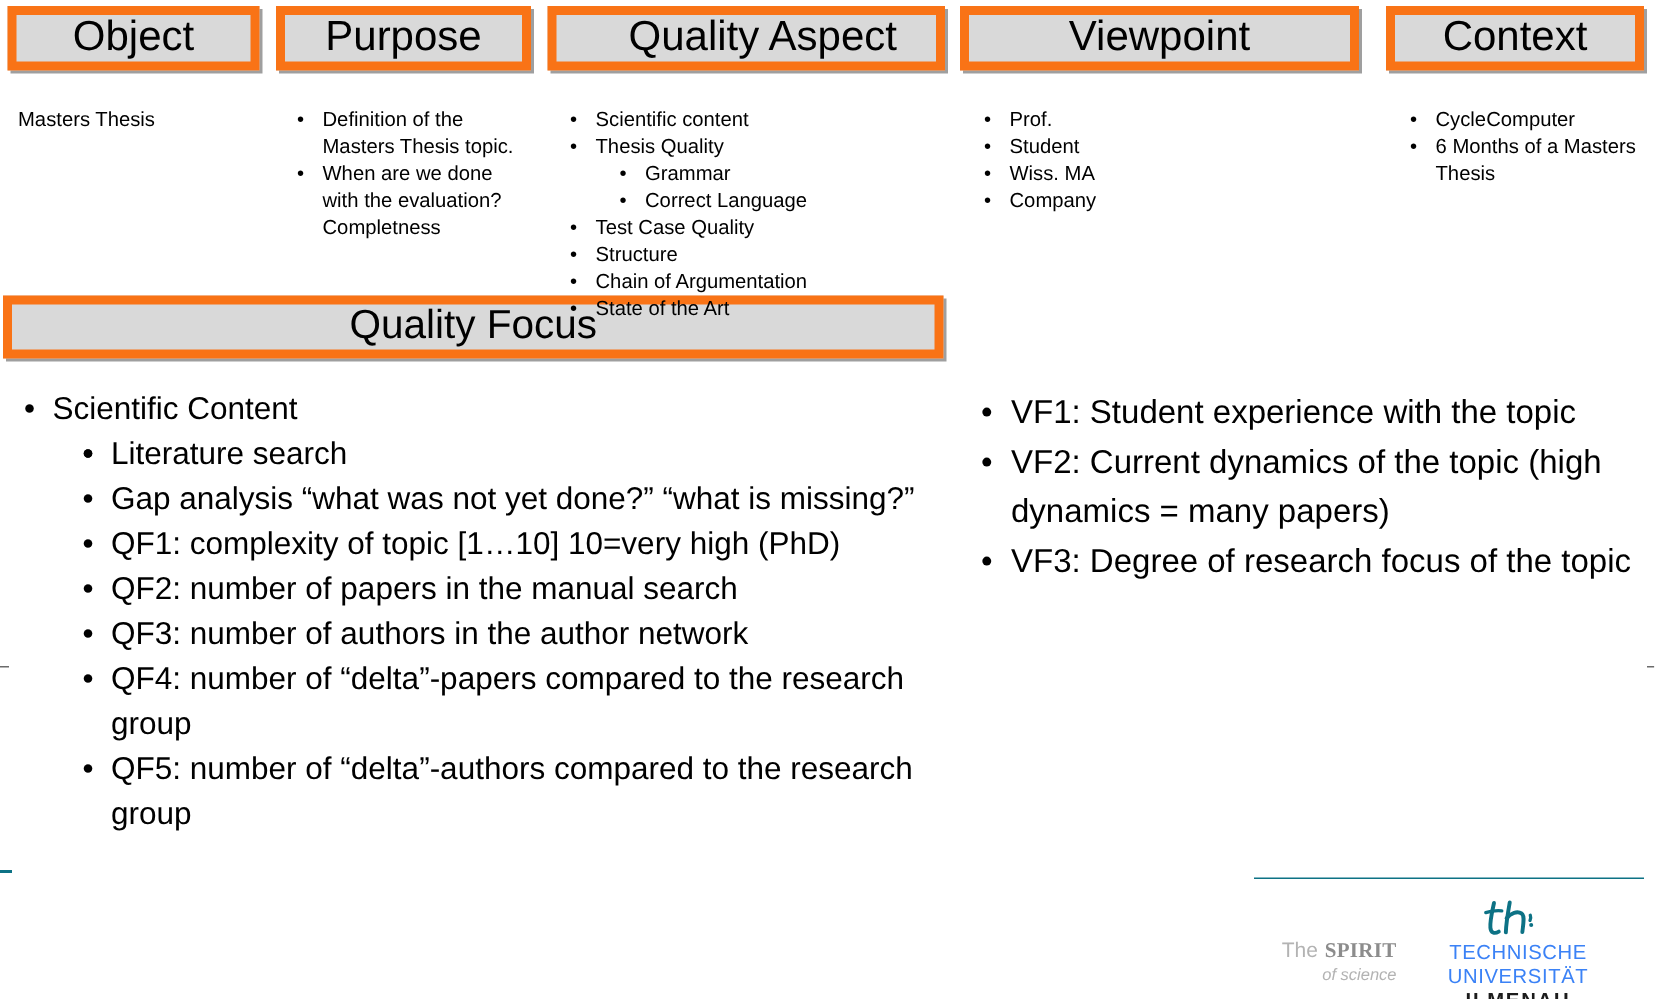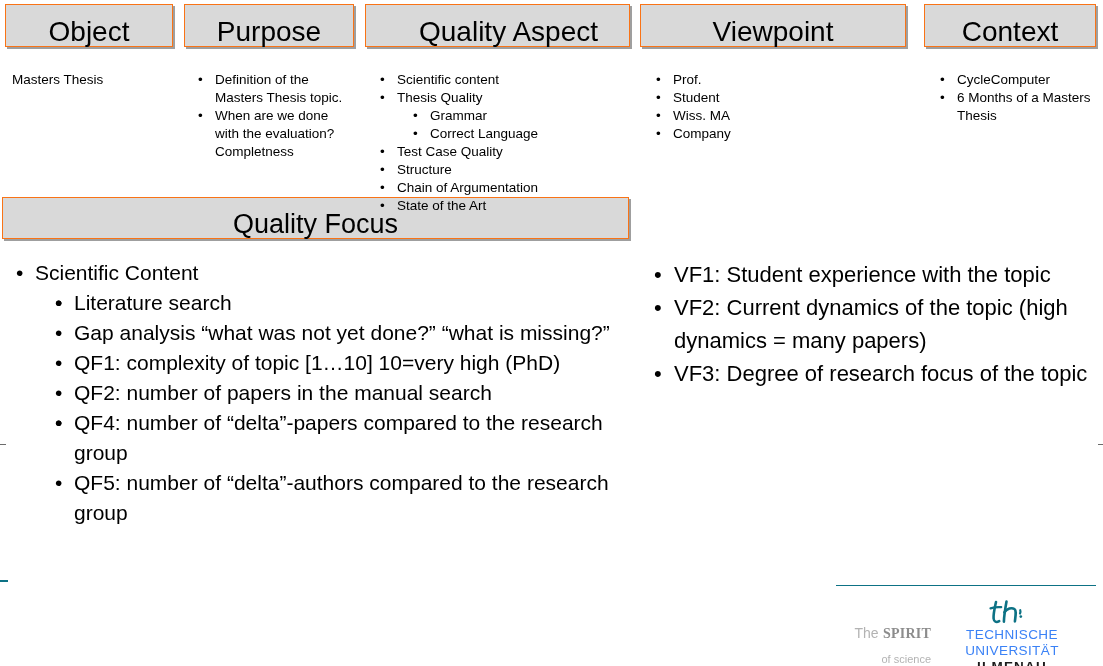--- a/index.html
+++ b/index.html
@@ -17,24 +17,24 @@
     width: 1103px;
     height: 666px;
     overflow: hidden;
     background: #ffffff;
   }
 
   
   .hdr-box {
     position: absolute;
     background: #d9d9d9;
-    border: 1px solid #f97316;
+    border: 6px solid #f97316;
     box-shadow: 2px 2px 0 rgba(80,80,80,0.55);
     display: flex;
-    align-items: flex-end;
+    align-items: flex-start;
     justify-content: center;
     box-sizing: border-box;
     z-index: 5;
   }
   .hdr-box .hdr-label {
     font-size: 28px;
     line-height: 1;
     letter-spacing: 0px;
     color: #000;
     white-space: nowrap;
@@ -238,21 +238,22 @@
     font-size: 14px;
     font-weight: bold;
     color: #8c8c8c;
     letter-spacing: 0.2px;
     font-family: Liberation Serif, serif;
   }
   #spirit .s-of {
     font-size: 11px;
     color: #b3b3b3;
     display: block;
-    margin-top: 11px;
+    margin-top: 1px;
+    font-style: italic;
   }
 
   #tu-logo {
     position: absolute;
     left: 928px;
     top: 600px;
     width: 168px;
     text-align: center;
     z-index: 4;
   }
@@ -419,20 +420,21 @@
       <li>
         <span class="bl">•</span>
         <span>QF1: complexity of topic [1…10] 10=very high (PhD)</span>
       </li>
       <li>
         <span class="bl">•</span>
         <span>QF2: number of papers in the manual search</span>
       </li>
       <li>
         <span class="bl">•</span>
+        <span>QF3: number of authors in the author network</span>
       </li>
       <li>
         <span class="bl">•</span>
         <span>QF4: number of “delta”-papers compared to the research group</span>
       </li>
       <li>
         <span class="bl">•</span>
         <span>QF5: number of “delta”-authors compared to the research group</span>
       </li>
     </ul>

